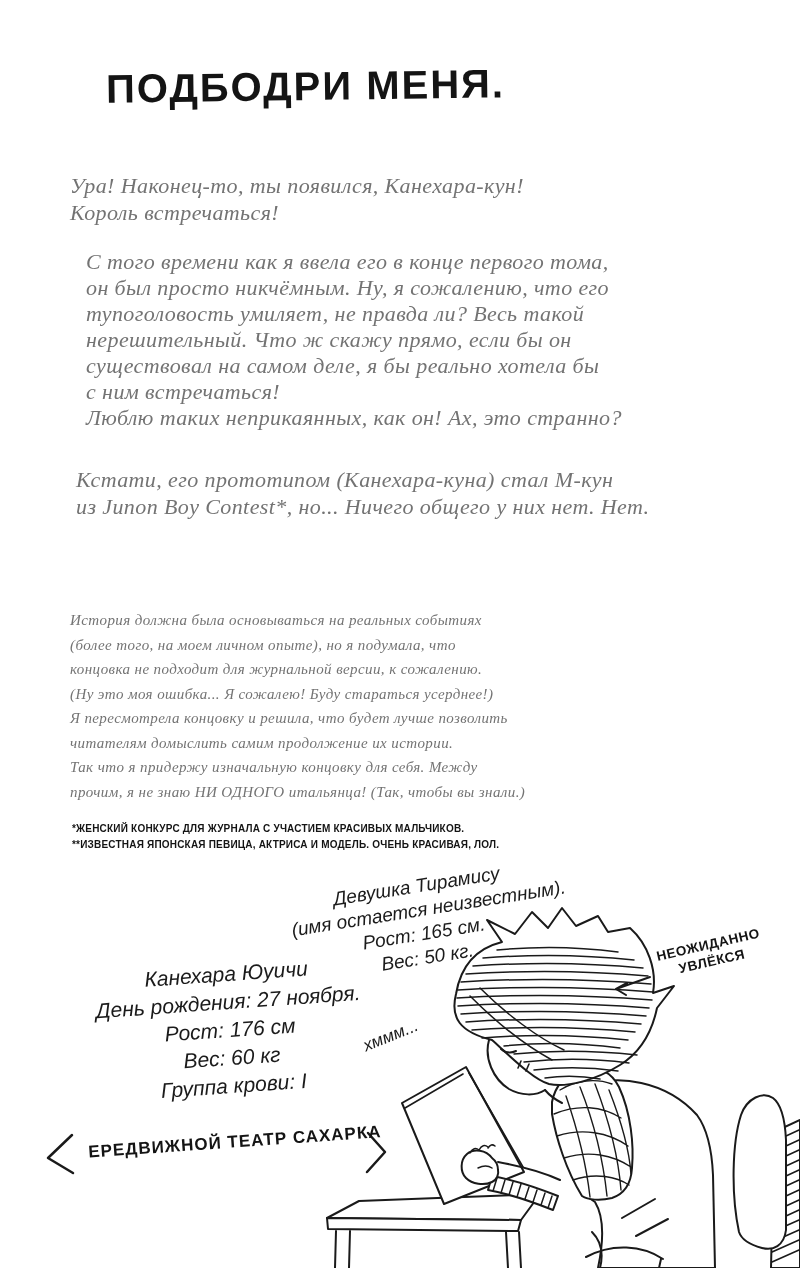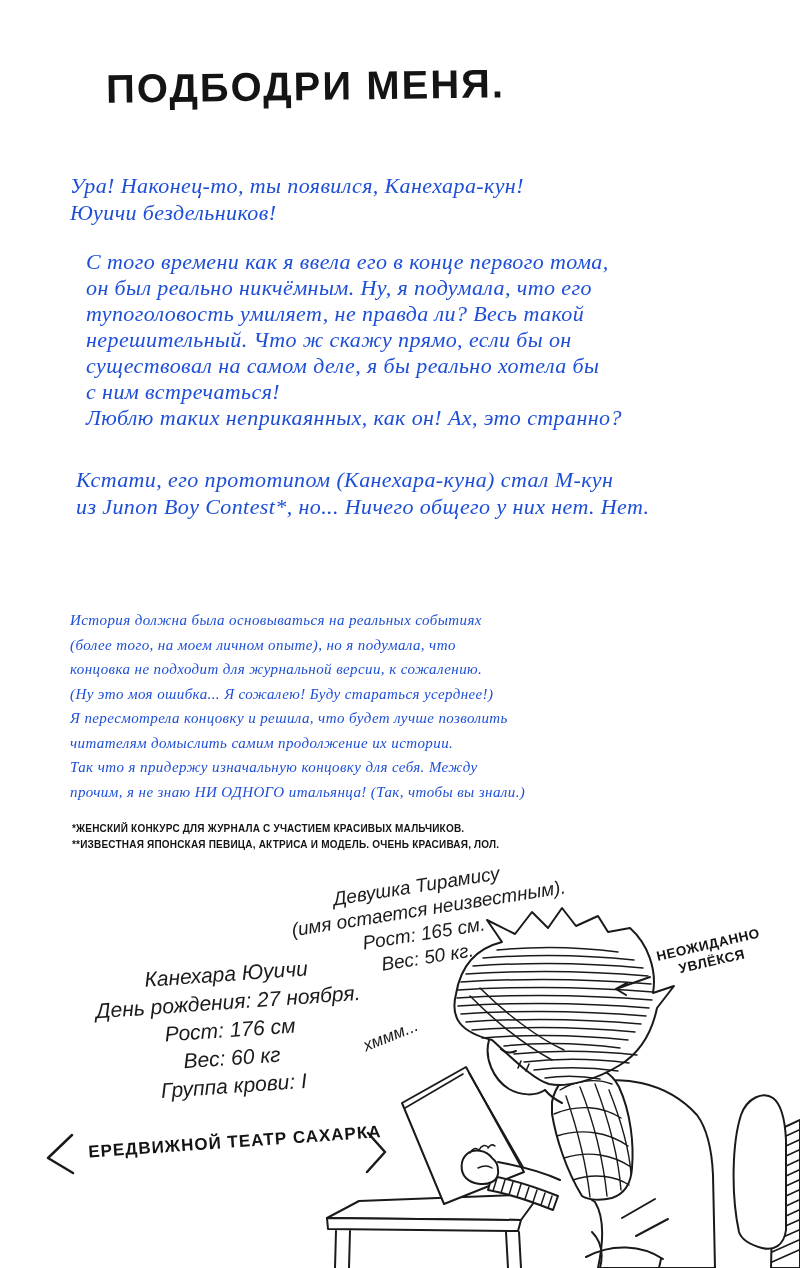--- a/index.html
+++ b/index.html
@@ -1,20 +1,20 @@
 <!DOCTYPE html>
 <html><head>
 <meta charset="utf-8">
 <style>
   html,body{margin:0;padding:0;background:#e8e8e8;}
   .page{position:relative;width:800px;height:1268px;background:#ffffff;overflow:hidden;
         font-family:"Liberation Sans",sans-serif;color:#1a1a1a;}
   .abs{position:absolute;}
   .hand{font-family:"Liberation Serif",serif;font-style:italic;font-size:22px;
-        line-height:26px;letter-spacing:.4px;color:#1d4ed8;white-space:nowrap;}
+        line-height:26px;letter-spacing:.4px;color:#737373;white-space:nowrap;}
   .comic{font-family:"Liberation Sans",sans-serif;font-weight:700;color:#141414;}
   .title{font-size:40px;letter-spacing:2px;transform:rotate(-.8deg);white-space:nowrap;}
   .p1{left:70px;top:172px;line-height:27px;}
   .p2{left:70px;top:249px;line-height:26px;margin-left:16px;}
   .p3{left:76px;top:442px;line-height:27px;margin-top:24px;}
   .p4{left:70px;top:517px;line-height:27px;}
   .p5{left:70px;top:608px;line-height:24.5px;font-size:15px;}
   .footnotes{left:72px;top:821px;font-size:10px;line-height:16px;letter-spacing:.2px;white-space:nowrap;}
   .profile{font-family:"Liberation Sans",sans-serif;font-style:italic;color:#1b1b1b;
            text-align:center;white-space:nowrap;}
@@ -31,25 +31,25 @@
 </head>
 <body>
 
 <div class="page">
 
   <h1 class="abs comic title">ПОДБОДРИ МЕНЯ.</h1>
   <style>.title{left:106px;top:64px;margin:0;}</style>
 
   <div class="abs hand p1">
       <div>Ура! Наконец-то, ты появился, Канехара-кун!</div>
-      <div>Юуичи бездельников!</div>
+      <div>Король встречаться!</div>
     </div>
   <div class="abs hand p2">
       <div>С того времени как я ввела его в конце первого тома,</div>
-      <div>он был реально никчёмным. Ну, я подумала, что его</div>
+      <div>он был просто никчёмным. Ну, я сожалению, что его</div>
       <div>тупоголовость умиляет, не правда ли? Весь такой</div>
       <div>нерешительный. Что ж скажу прямо, если бы он</div>
       <div>существовал на самом деле, я бы реально хотела бы</div>
       <div>с ним встречаться!</div>
       <div>Люблю таких неприкаянных, как он! Ах, это странно?</div>
     </div>
   <div class="abs hand p3">
       <div>Кстати, его прототипом (Канехара-куна) стал М-кун</div>
       <div>из Junon Boy Contest*, но... Ничего общего у них нет. Нет.</div>
     </div>

